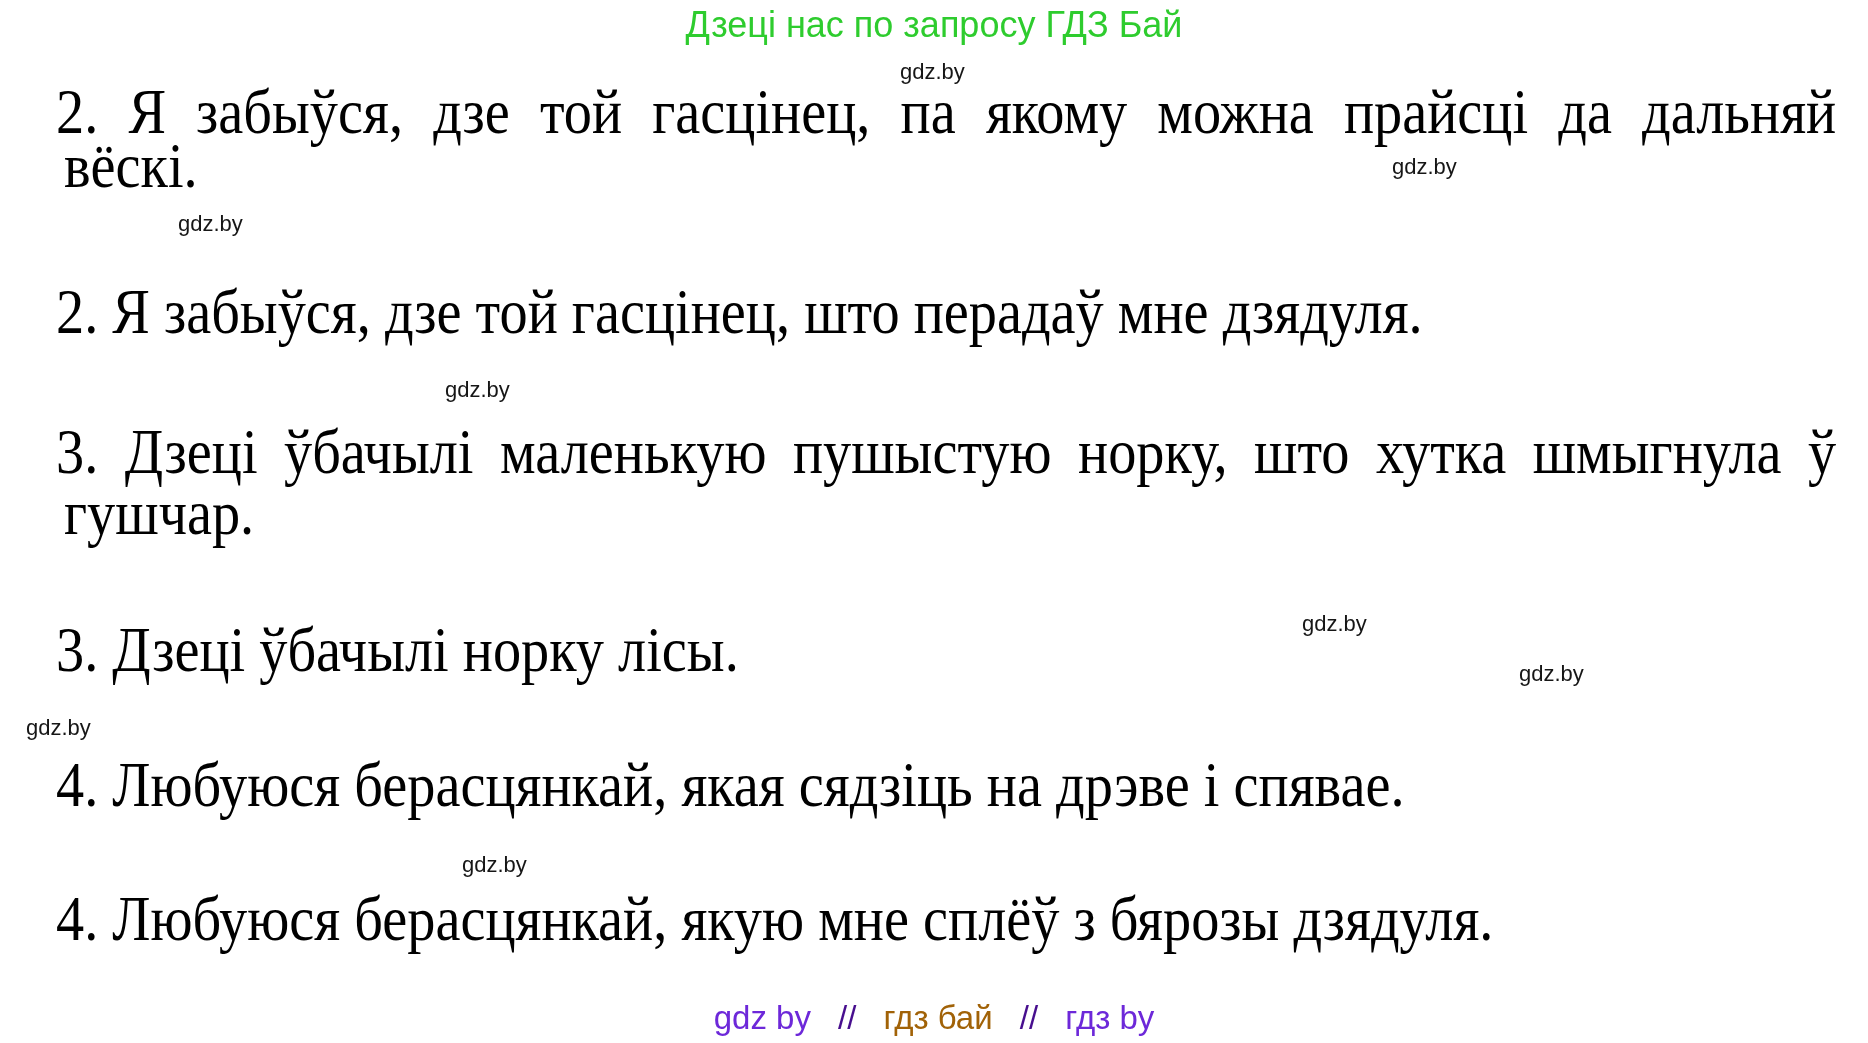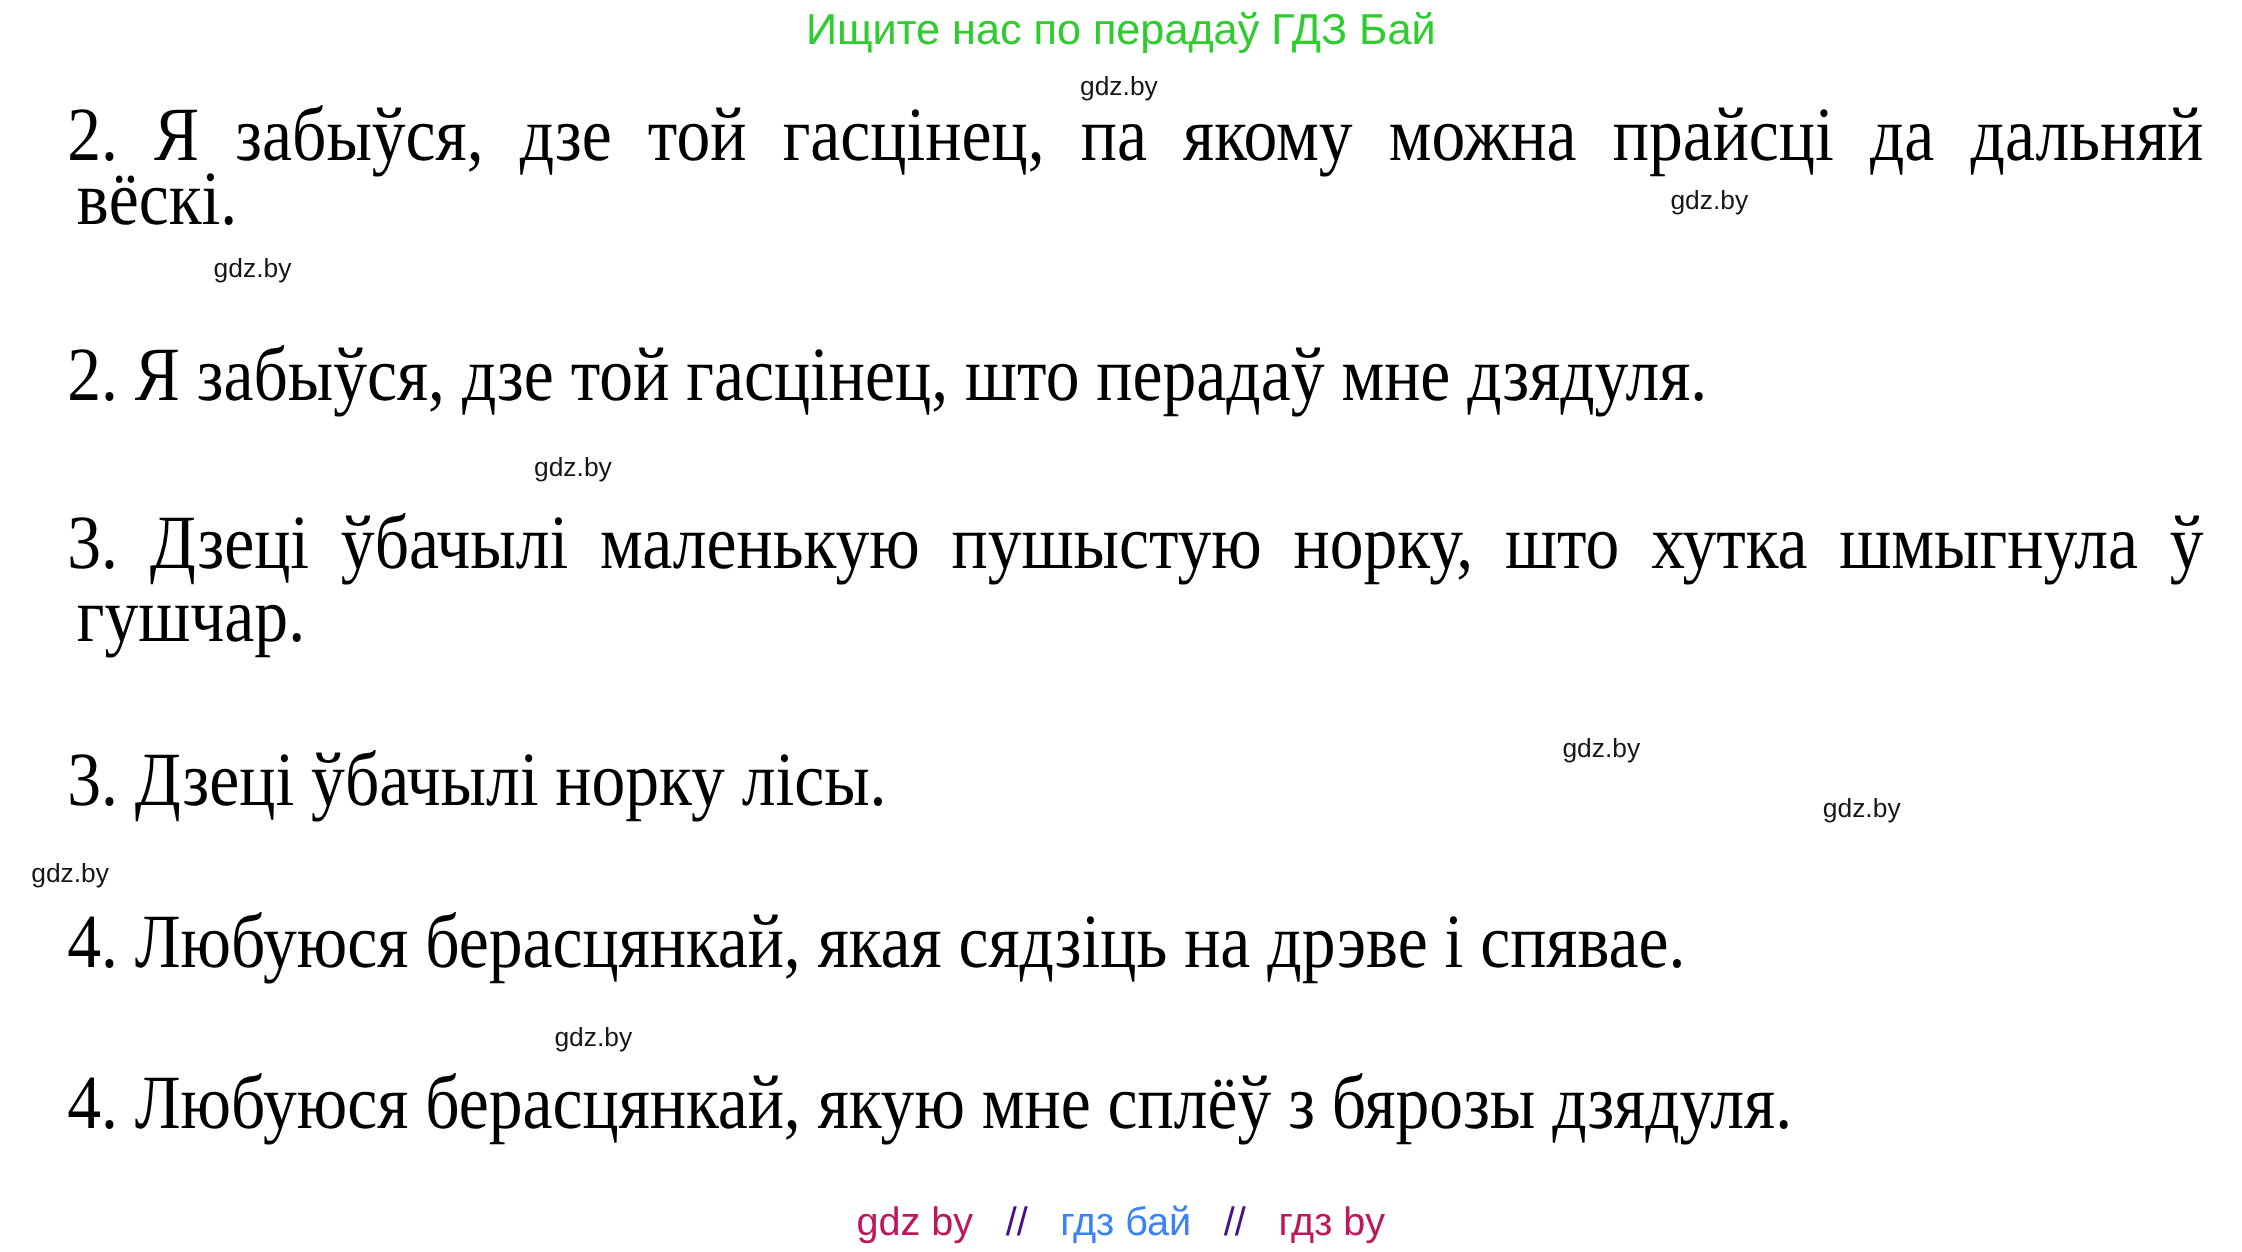--- a/index.html
+++ b/index.html
@@ -44,30 +44,30 @@
   }
   .footer{
     position:absolute;
     top:1001px;left:50%;
     transform:translateX(-50%);
     font-family:"Liberation Sans", sans-serif;
     font-size:33px;
     line-height:1;
     white-space:nowrap;
   }
-  .footer .lnk{color:#be185d;text-decoration:none;}
-  .footer .lnk.mid{color:#3b82f6;}
+  .footer .lnk{color:#6d28d9;text-decoration:none;}
+  .footer .lnk.mid{color:#a16207;}
   .footer .sep{color:#470e8e;margin:0 18px;}
 </style>
 </head>
 <body>
 
 <div class="page">
 
-  <div class="promo-header">Ищите нас по перадаў ГДЗ Бай</div>
+  <div class="promo-header">Дзеці нас по запросу ГДЗ Бай</div>
 
   <div class="wm" style="left:900px;top:61px">gdz.by</div>
   <div class="wm" style="left:1392px;top:156px">gdz.by</div>
   <div class="wm" style="left:178px;top:213px">gdz.by</div>
   <div class="wm" style="left:445px;top:379px">gdz.by</div>
   <div class="wm" style="left:1302px;top:613px">gdz.by</div>
   <div class="wm" style="left:1519px;top:663px">gdz.by</div>
   <div class="wm" style="left:26px;top:717px">gdz.by</div>
   <div class="wm" style="left:462px;top:854px">gdz.by</div>
 

